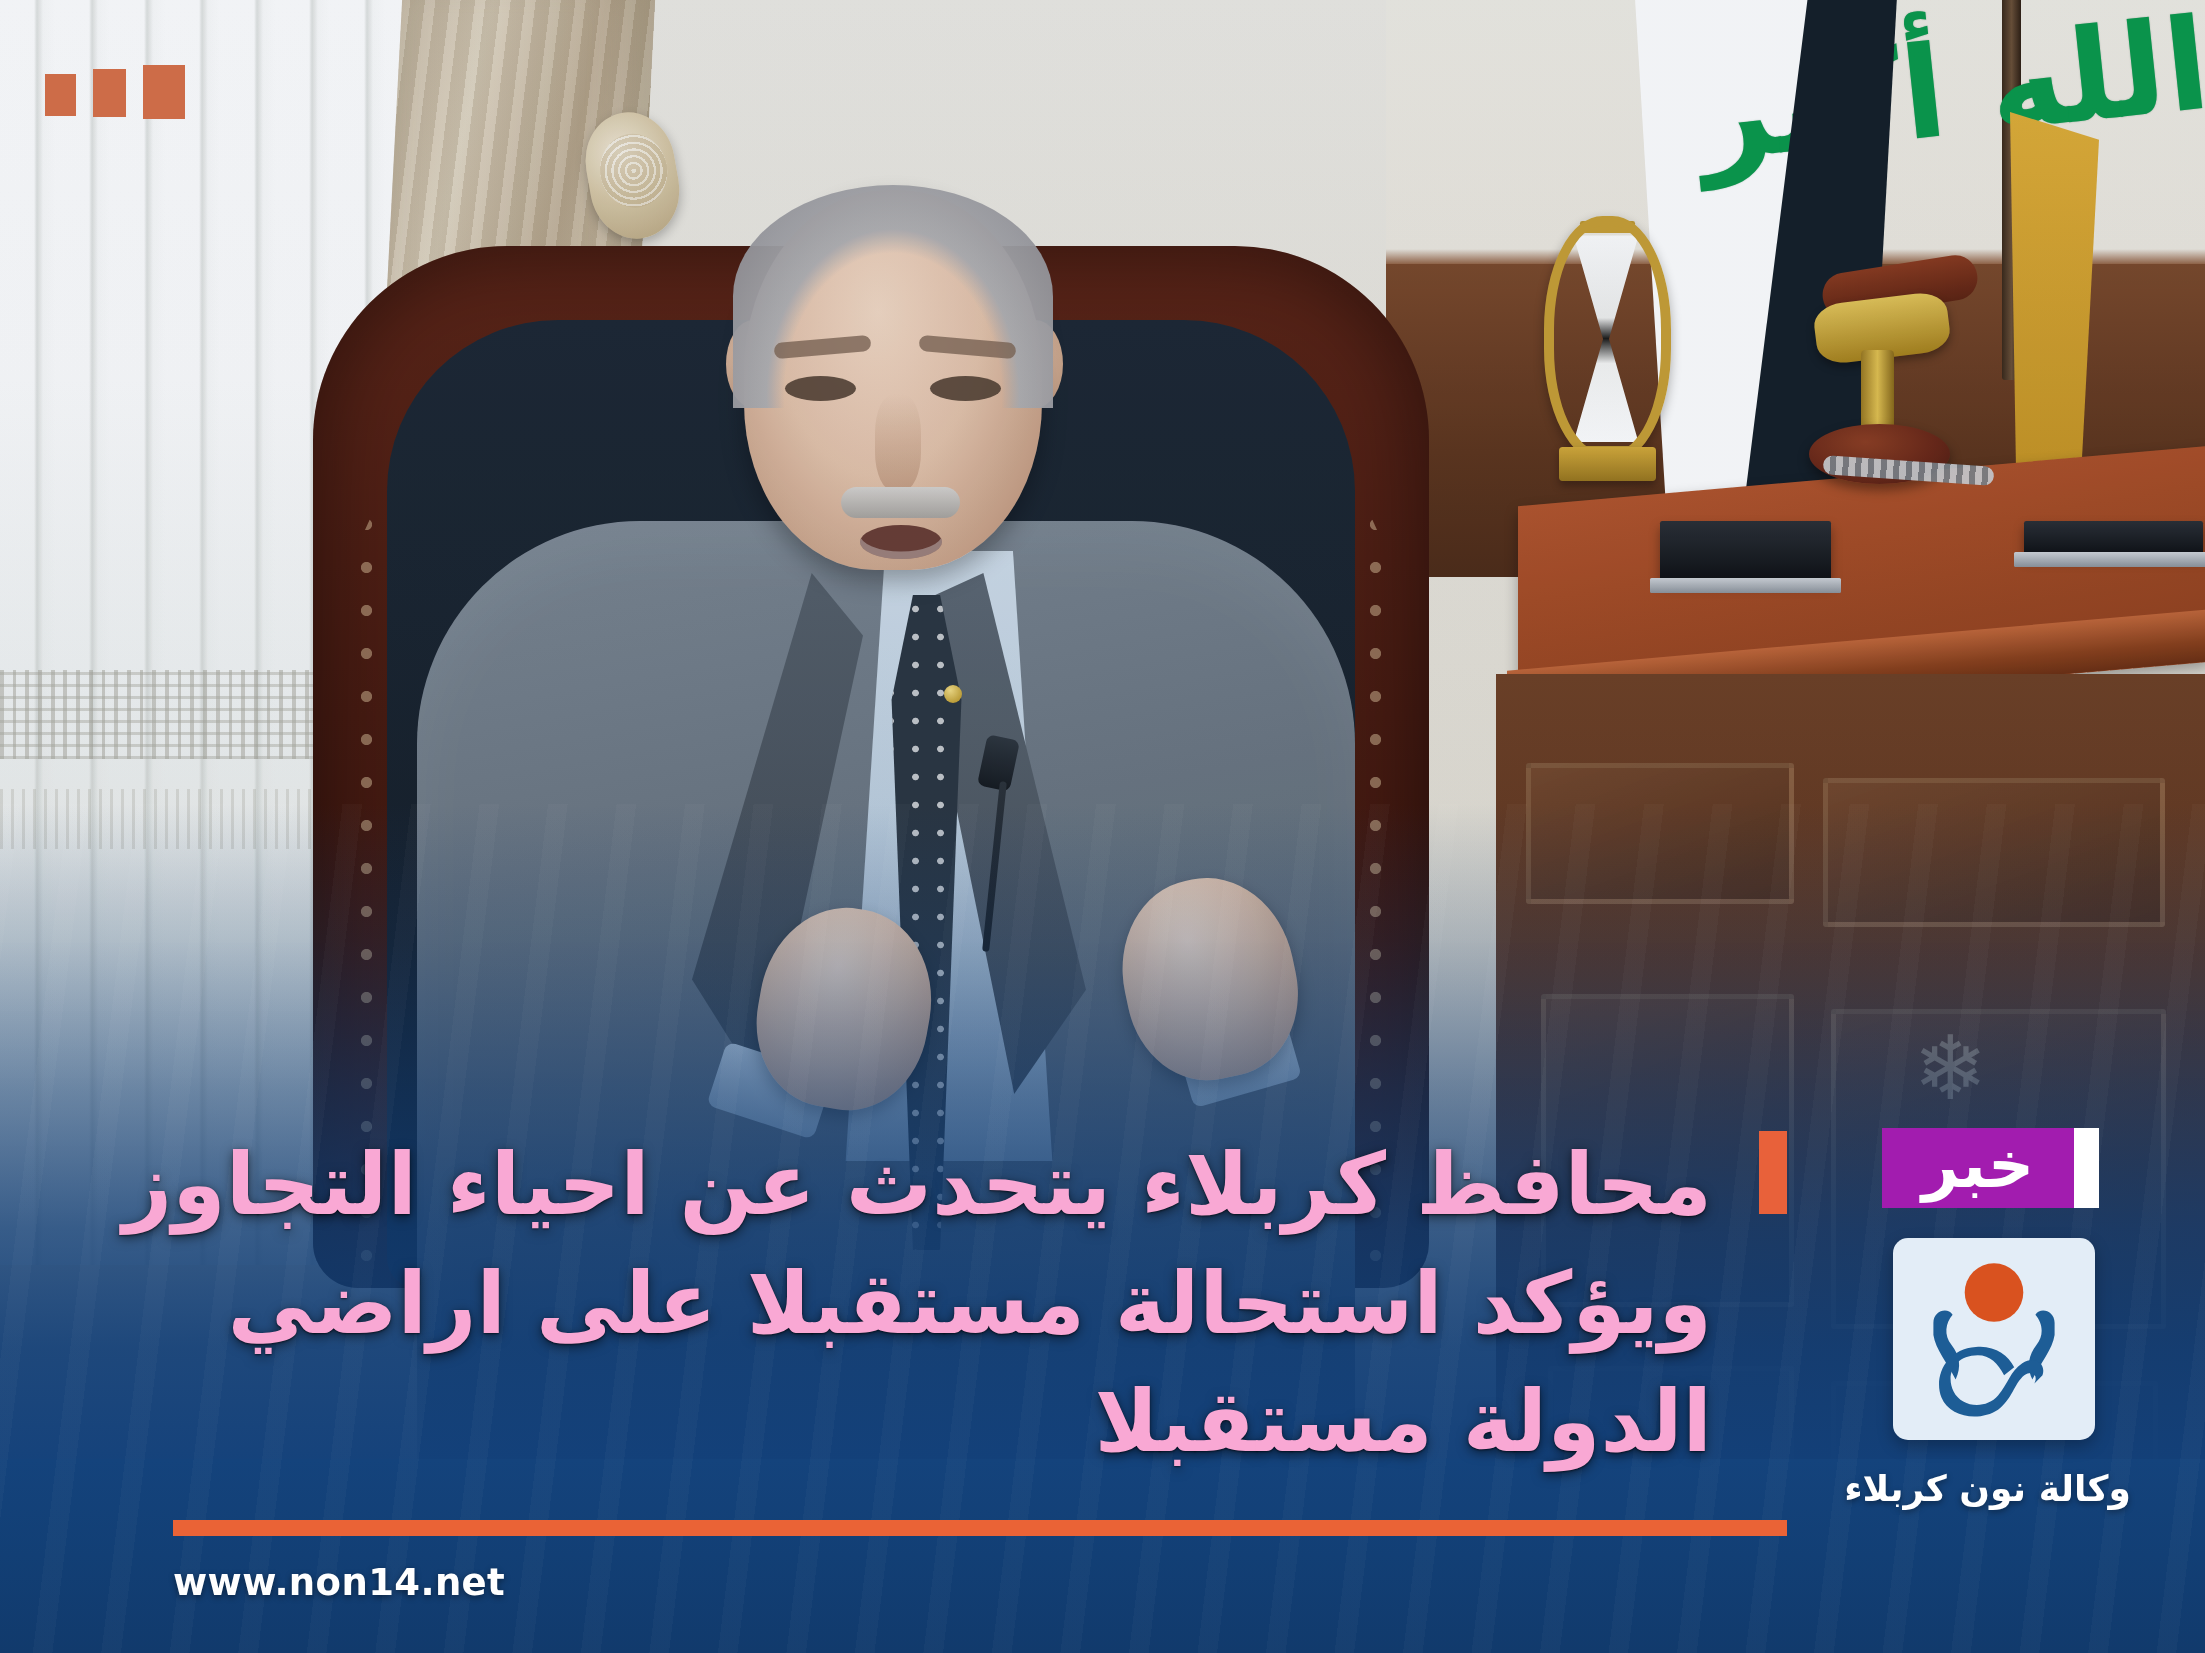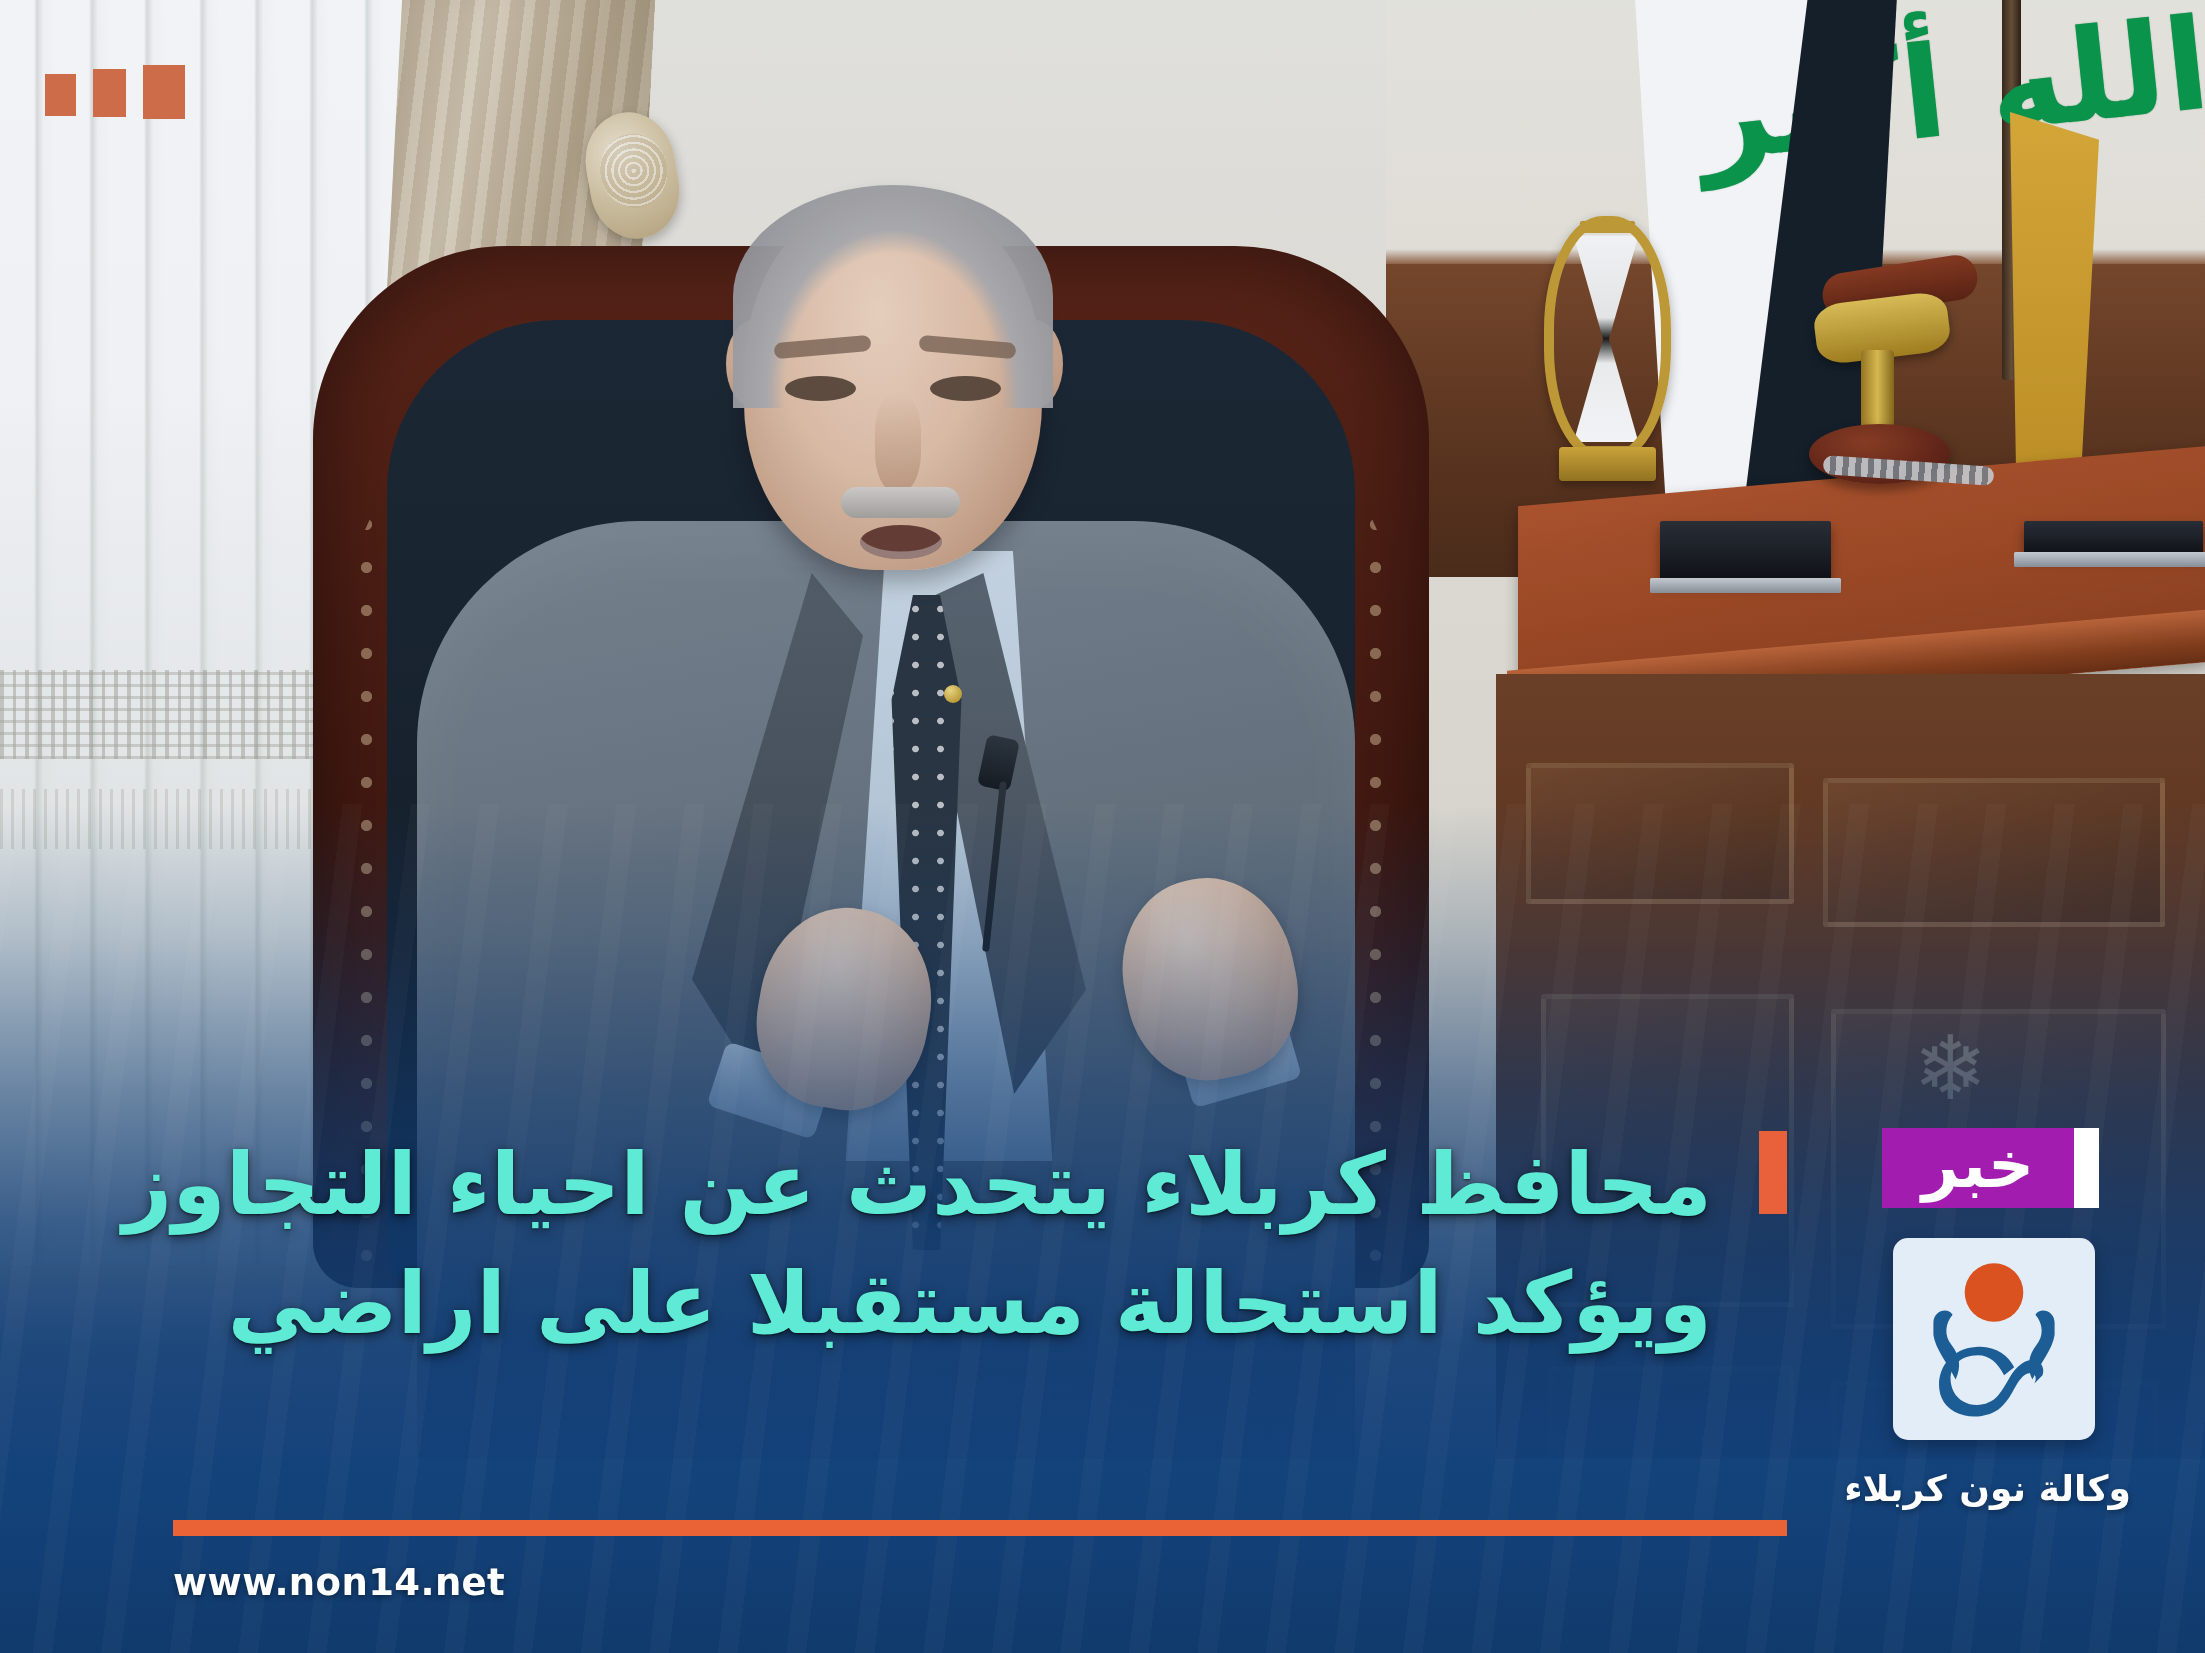--- a/index.html
+++ b/index.html
@@ -382,21 +382,21 @@
   .mark i:nth-child(2){width:33px;height:48px;margin-top:3.7px;}
   .mark i:nth-child(3){width:31px;height:42px;margin-top:9px;}
 
   .headline{
     position:absolute;
     right:493px;
     left:104px;
     top:1125px;
     text-align:right;
     direction:rtl;
-    color:#5eead4;
+    color:#f9a8d4;
     font-weight:bold;
     font-size:86px;
     line-height:1.38;
     letter-spacing:-0.7px;
     text-shadow:0 3px 12px rgba(0,0,0,.55), 0 0.7px 2.2px rgba(0,0,0,.6);
   }
   .headline .ln{display:block;white-space:nowrap;}
 
   .accent-bar{
     position:absolute;left:1759px;top:1131px;width:28px;height:83px;
@@ -542,20 +542,21 @@
 
   <div class="mark">
     <i></i>
       <i></i>
       <i></i>
   </div>
 
   <div class="headline">
     <span class="ln">محافظ كربلاء يتحدث عن احياء التجاوز</span>
     <span class="ln">ويؤكد استحالة مستقبلا على اراضي</span>
+    <span class="ln">الدولة مستقبلا</span>
   </div>
 
   <div class="accent-bar"></div>
 
   <div class="news-badge">
     <span>خبر</span>
   </div>
   <div class="badge-tick"></div>
 
   <div class="logo-box">

